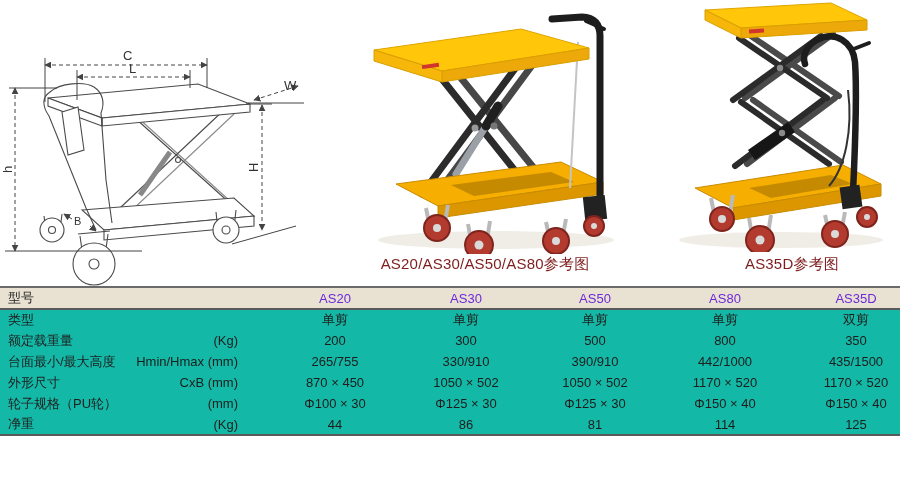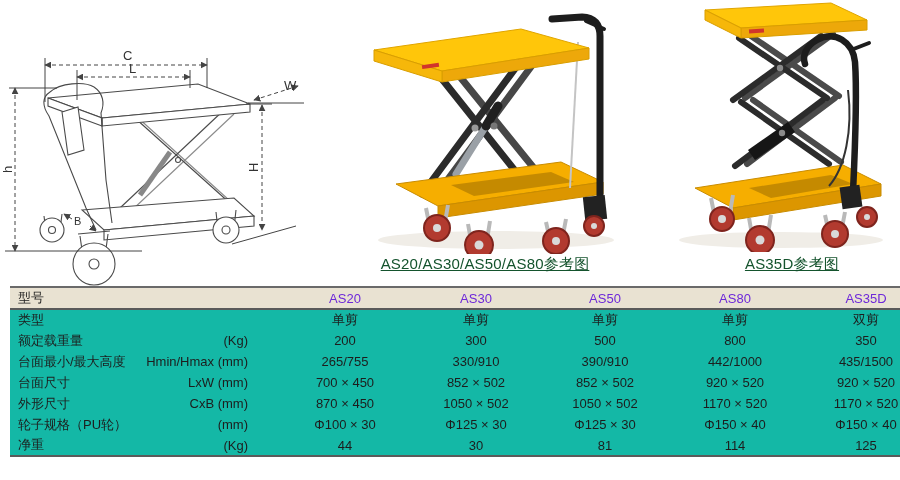--- a/index.html
+++ b/index.html
@@ -6,26 +6,26 @@
   html,body { width:900px; height:480px; background:#ffffff; overflow:hidden;
     font-family:"Liberation Sans","DejaVu Sans",sans-serif; }
   #page { position:relative; width:900px; height:480px; background:#fff; }
 
   
   #top-section { position:absolute; left:0; top:0; width:900px; height:286px; z-index:2; }
   #tech-drawing { position:absolute; left:2px; top:40px; }
   #photo-single { position:absolute; left:356px; top:2px; }
   #photo-double { position:absolute; left:653px; top:0px; }
   .caption { position:absolute; top:255px; height:20px; text-align:center;
-    font-size:15px; color:#14532d; letter-spacing:0.2px;text-decoration:underline; }
+    font-size:15px; color:#7f1d1d; letter-spacing:0.2px; }
   #caption-single { left:348px; width:274px; }
   #caption-double { left:672px; width:240px; }
 
   
-  #spec-table-wrap { position:absolute; left:0; top:286px; width:900px; z-index:1;padding-left:10px; }
+  #spec-table-wrap { position:absolute; left:0; top:286px; width:900px; z-index:1; }
   table { width:900px; border-collapse:collapse; table-layout:fixed;
     border-top:2px solid #6a6a6a; border-bottom:2px solid #5a5a5a; }
   thead tr { height:22px; background:#e9e2d2; border-bottom:2px solid #5a5a5a; }
   tbody tr { height:21px; background:#14b8a6; }
   th, td { font-size:13px; font-weight:normal; color:#1d1d1d; white-space:nowrap;
     vertical-align:middle; padding:0; }
   th.c-label, td.c-label { text-align:left; }
   .label-flex { display:flex; justify-content:space-between; align-items:center;
     padding-left:8px; padding-right:30px; }
   .c-val { text-align:center; }
@@ -261,33 +261,20 @@
             </td>
             <td class="c-val">265/755</td>
             <td class="c-val">330/910</td>
             <td class="c-val">390/910</td>
             <td class="c-val">442/1000</td>
             <td class="c-val last">435/1500</td>
           </tr>
           <tr>
             <td class="c-label">
               <div class="label-flex">
-                <span>台面尺寸</span>
-                <span>LxW (mm)</span>
-              </div>
-            </td>
-            <td class="c-val">700 × 450</td>
-            <td class="c-val">852 × 502</td>
-            <td class="c-val">852 × 502</td>
-            <td class="c-val">920 × 520</td>
-            <td class="c-val last">920 × 520</td>
-          </tr>
-          <tr>
-            <td class="c-label">
-              <div class="label-flex">
                 <span>外形尺寸</span>
                 <span>CxB (mm)</span>
               </div>
             </td>
             <td class="c-val">870 × 450</td>
             <td class="c-val">1050 × 502</td>
             <td class="c-val">1050 × 502</td>
             <td class="c-val">1170 × 520</td>
             <td class="c-val last">1170 × 520</td>
           </tr>
@@ -305,21 +292,21 @@
             <td class="c-val last">Φ150 × 40</td>
           </tr>
           <tr>
             <td class="c-label">
               <div class="label-flex">
                 <span>净重</span>
                 <span>(Kg)</span>
               </div>
             </td>
             <td class="c-val">44</td>
-            <td class="c-val">30</td>
+            <td class="c-val">86</td>
             <td class="c-val">81</td>
             <td class="c-val">114</td>
             <td class="c-val last">125</td>
           </tr>
         </tbody>
     </table>
   </div>
 
 </div>
 

